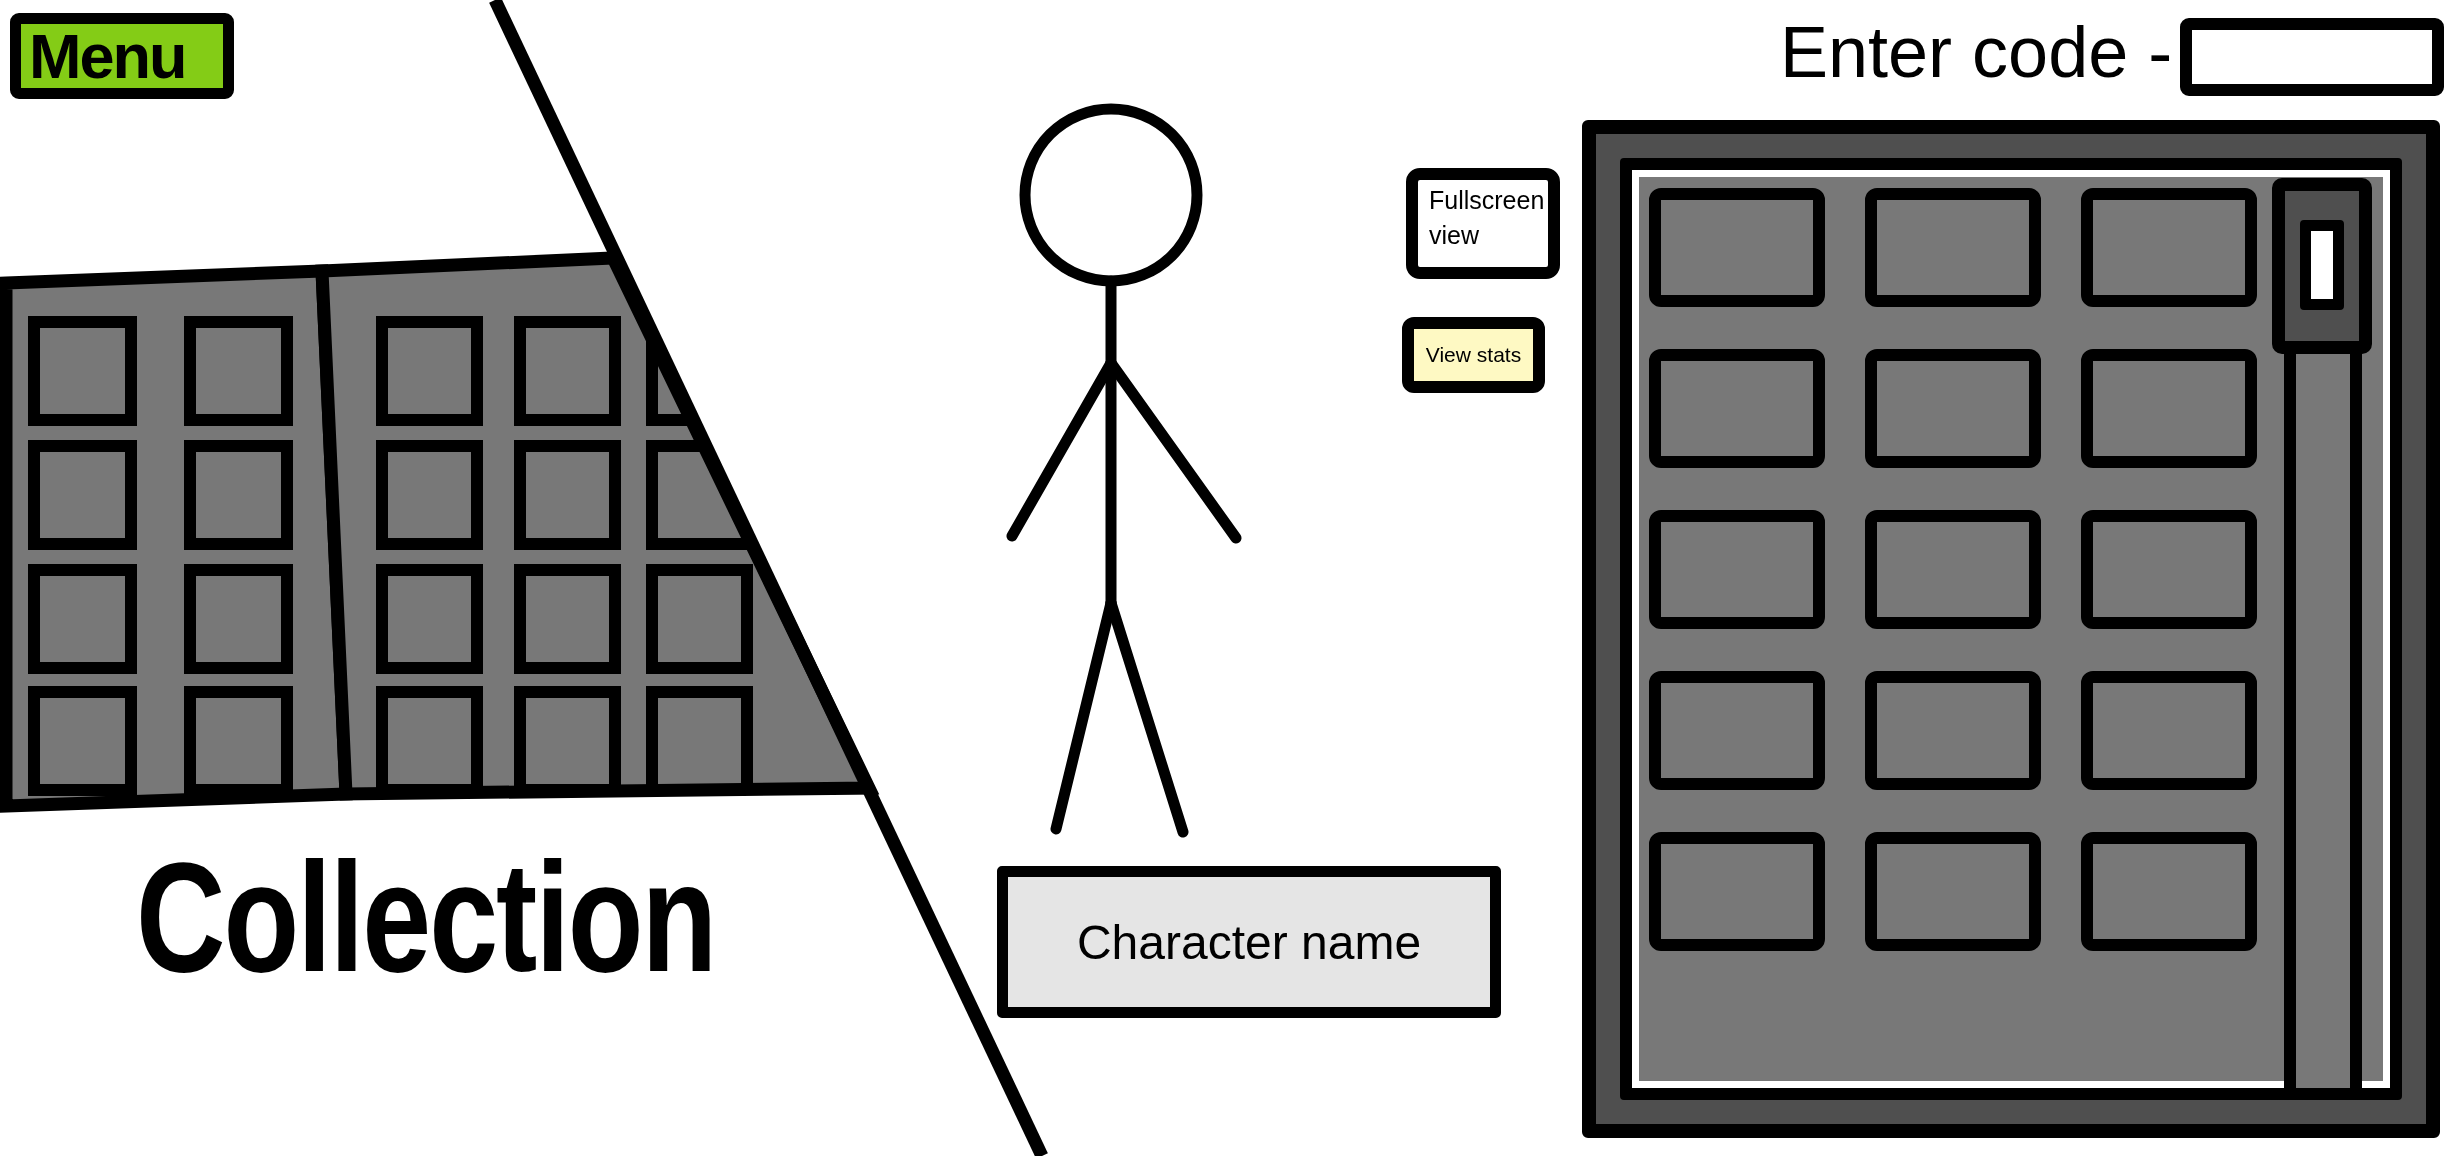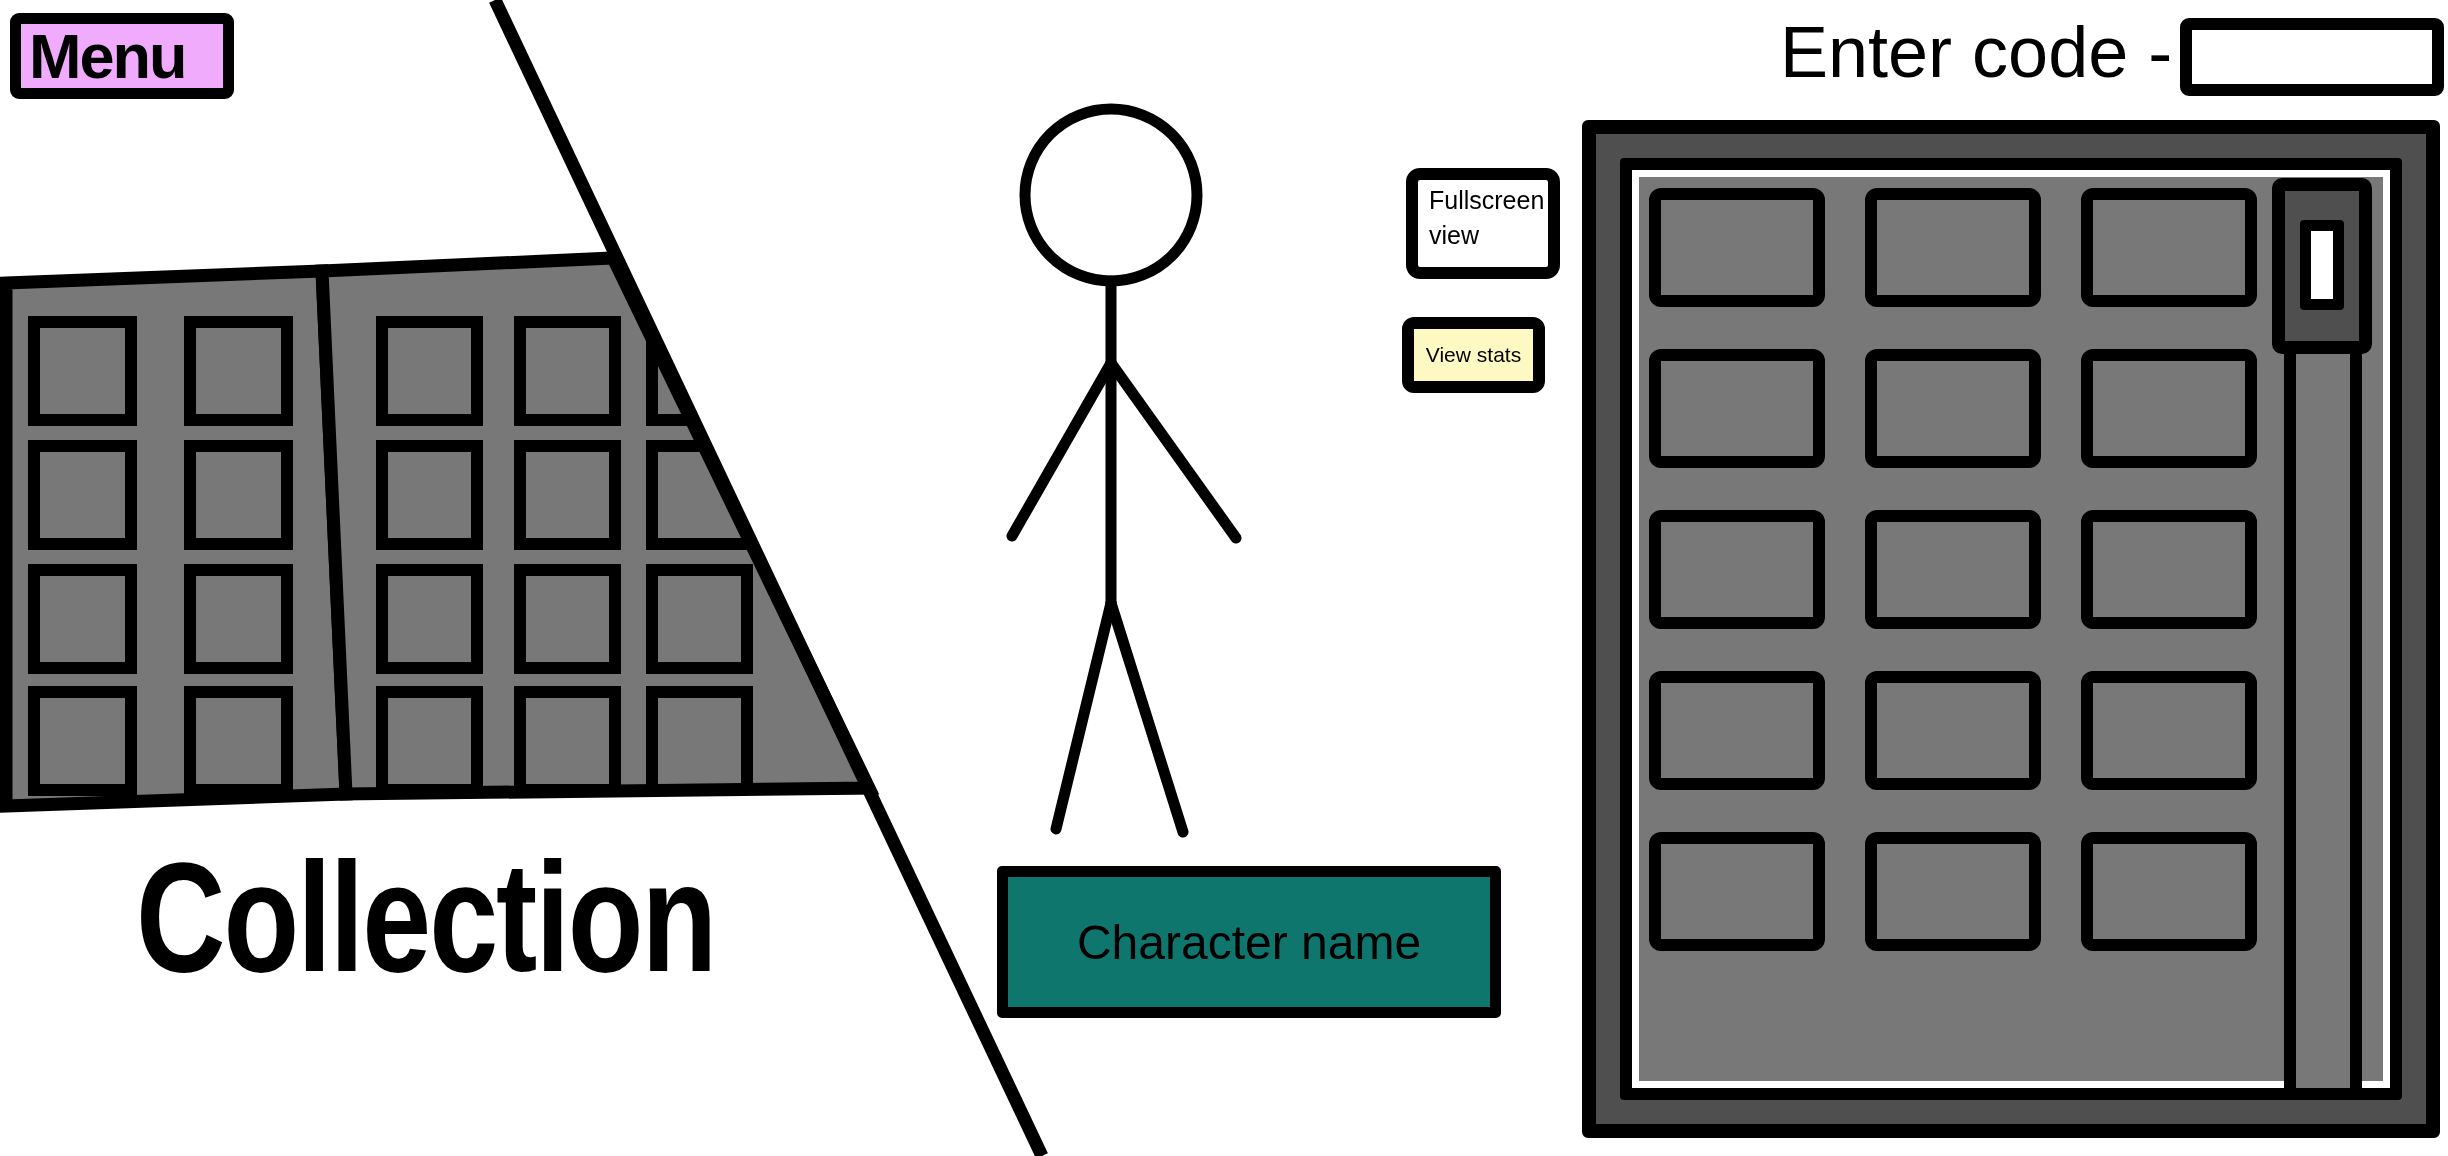--- a/index.html
+++ b/index.html
@@ -6,21 +6,21 @@
   .stage{
     position:relative; width:2448px; height:1156px; overflow:hidden;
     background:#ffffff; font-family:"Liberation Sans", sans-serif; color:#000;
   }
   .stage *{box-sizing:border-box;}
   svg.scene{position:absolute; left:0; top:0; width:2448px; height:1156px;}
 
   
   .menu-btn{
     position:absolute; left:10px; top:13px; width:224px; height:86px;
-    border:11px solid #000; border-radius:9px; background:#f0abfc;
+    border:11px solid #000; border-radius:9px; background:#84cc16;
     font-weight:bold; font-size:63px; line-height:60px; letter-spacing:-2px;
     padding:2px 0 0 8px; cursor:default;
   }
 
   
   .collection-title{
     position:absolute; left:136px; top:848px;
     font-weight:bold; font-size:124px; line-height:110px; letter-spacing:-2px;
     transform:scaleY(1.25); transform-origin:left top; white-space:nowrap;
   }
@@ -31,21 +31,21 @@
     border:12px solid #000; border-radius:14px; background:#fff;
     font-size:25px; line-height:35px; padding:3px 2px 0 11px;
   }
   .viewstats-btn{
     position:absolute; left:1402px; top:317px; width:143px; height:76px;
     border:12px solid #000; border-radius:12px; background:#fef9c3;
     font-size:21px; display:flex; align-items:center; justify-content:center;
   }
   .charname-box{
     position:absolute; left:997px; top:866px; width:504px; height:152px;
-    border:11px solid #000; border-radius:5px; background:#0f766e;
+    border:11px solid #000; border-radius:5px; background:#e5e5e5;
     font-size:48px; display:flex; align-items:center; justify-content:center;
   }
 
   
   .entercode-label{
     position:absolute; left:1780px; top:10px; font-size:72px; line-height:84px;
     font-weight:300; white-space:nowrap;
   }
   .code-input{
     position:absolute; left:2180px; top:18px; width:264px; height:78px;

